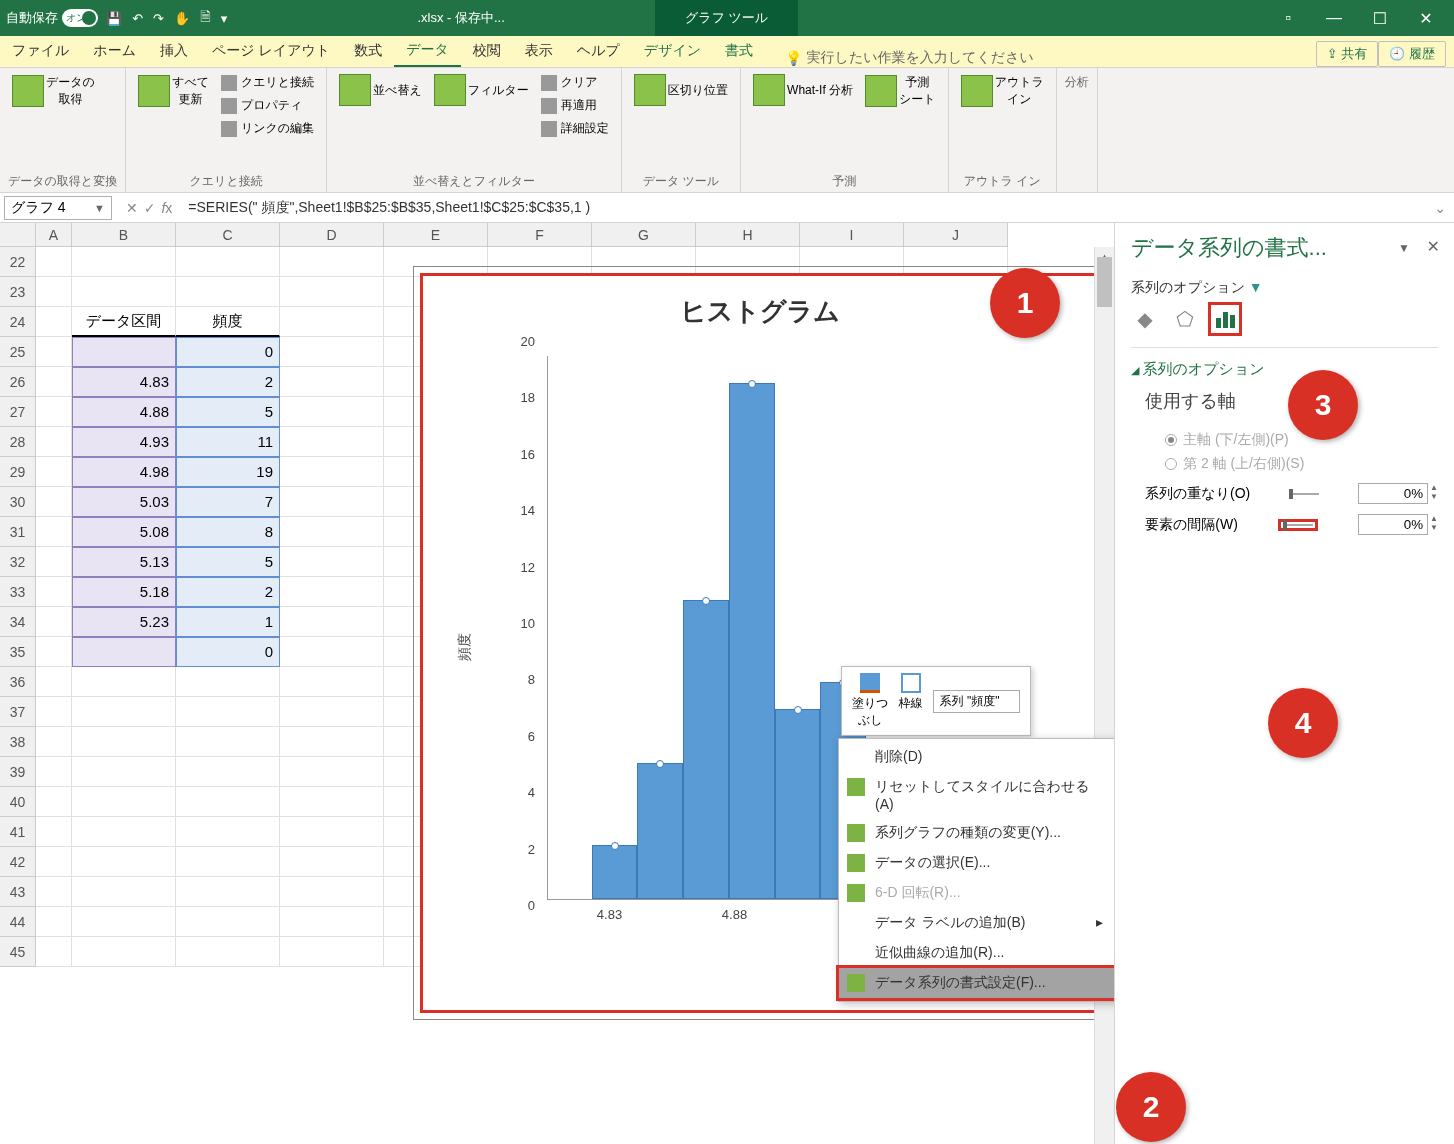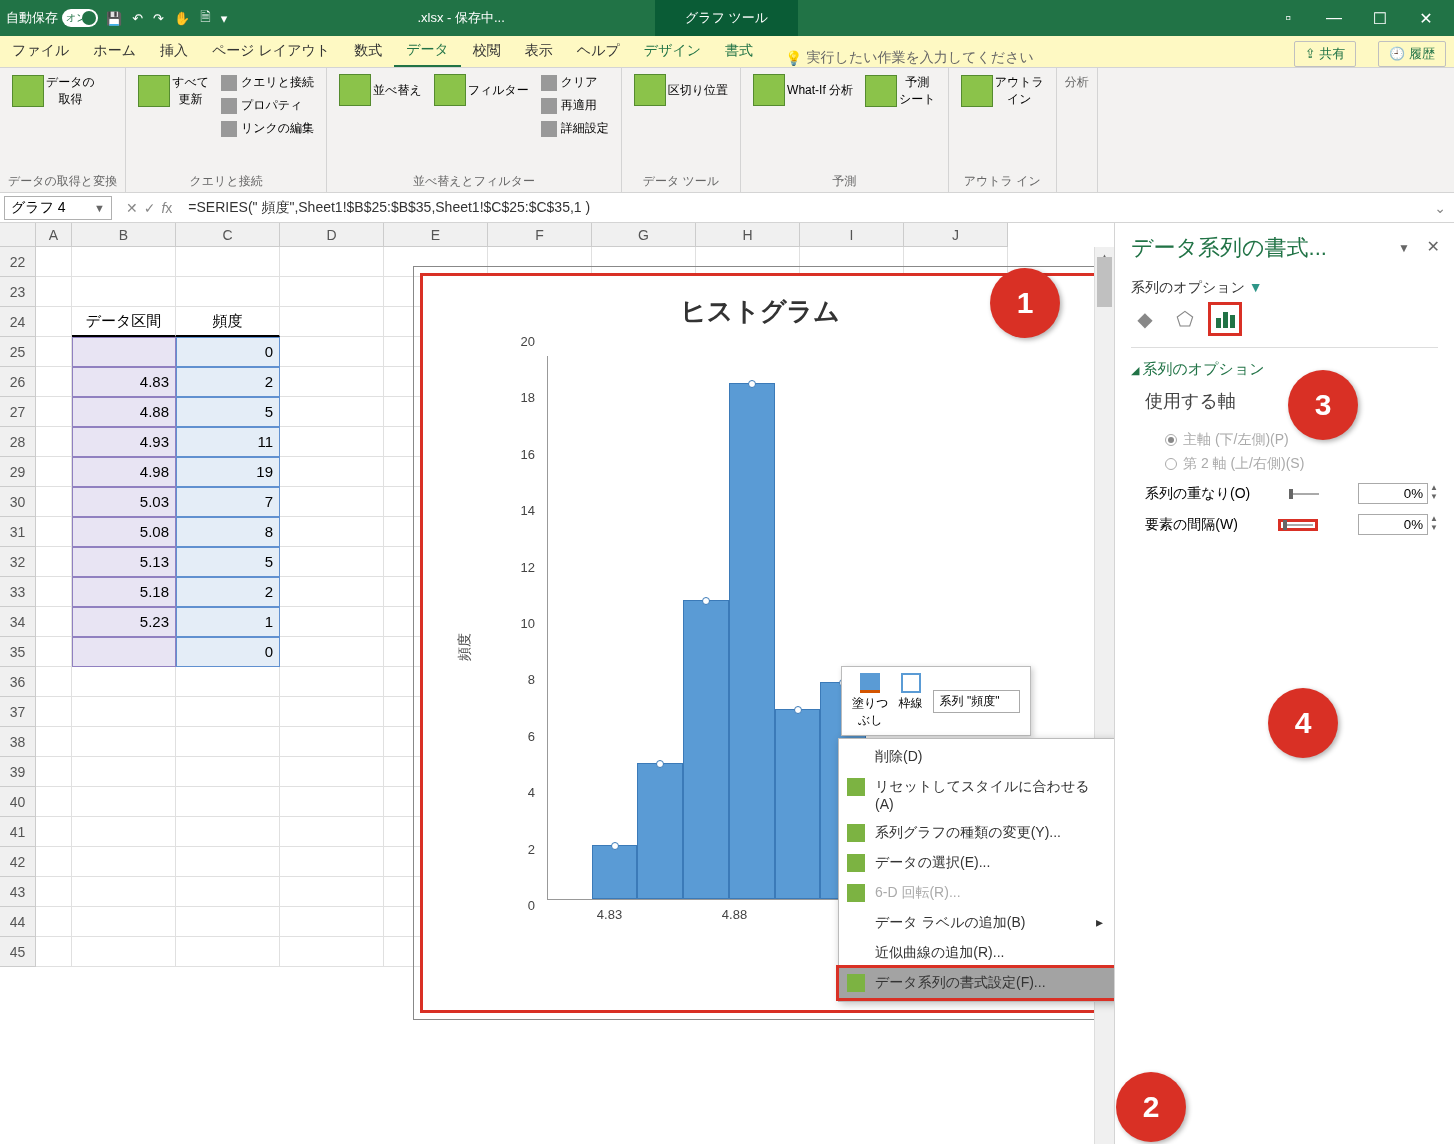--- a/index.html
+++ b/index.html
@@ -17,21 +17,21 @@
   .titlebar .tool-tab { background: #0a5c36; padding: 0 30px; height: 36px; display: flex; align-items: center; margin-left: -40px; }
   .titlebar .winbtns { display: flex; gap: 2px; }
   .titlebar .winbtns span { width: 44px; height: 30px; display: flex; align-items: center; justify-content: center; font-size: 16px; cursor: pointer; }
 
   
   .tabs { height: 32px; background: #fef9c3; border-bottom: 1px solid #d4d4d4; display: flex; align-items: flex-end; font-size: 14px; padding-left: 0; }
   .tabs .tab { padding: 0 12px; height: 32px; display: flex; align-items: center; cursor: pointer; color: #333; }
   .tabs .tab.active { color: #217346; border-bottom: 2px solid #217346; }
   .tabs .tab.green { color: #217346; }
   .tabs .search { margin-left: 20px; color: #666; display: flex; align-items: center; gap: 4px; }
-  .tabs .right { margin-left: auto; display: flex; gap: 22px; padding-right: 8px; }
+  .tabs .right { margin-left: auto; display: flex; gap: 0; padding-right: 8px; }
   .tabs .share-btn, .tabs .history-btn { border: 1px solid #c0c0c0; padding: 3px 10px; font-size: 13px; border-radius: 2px; cursor: pointer; color: #217346; }
 
   
   .ribbon { height: 125px; background: #f3f2f1; border-bottom: 1px solid #d4d4d4; display: flex; font-size: 12px; }
   .ribbon-group { border-right: 1px solid #d4d4d4; padding: 4px 8px 2px 8px; display: flex; flex-direction: column; }
   .ribbon-group .buttons { flex: 1; display: flex; align-items: flex-start; gap: 4px; }
   .ribbon-group .label { text-align: center; color: #666; font-size: 12px; padding-top: 2px; }
   .big-btn { display: flex; flex-direction: row; align-items: center; gap: 2px; padding: 2px 4px; cursor: pointer; min-width: 48px; }
   .big-btn .ico { width: 32px; height: 32px; background: #8bc34a; border: 1px solid #558b2f; }
   .small-btns { display: flex; flex-direction: column; gap: 2px; }

